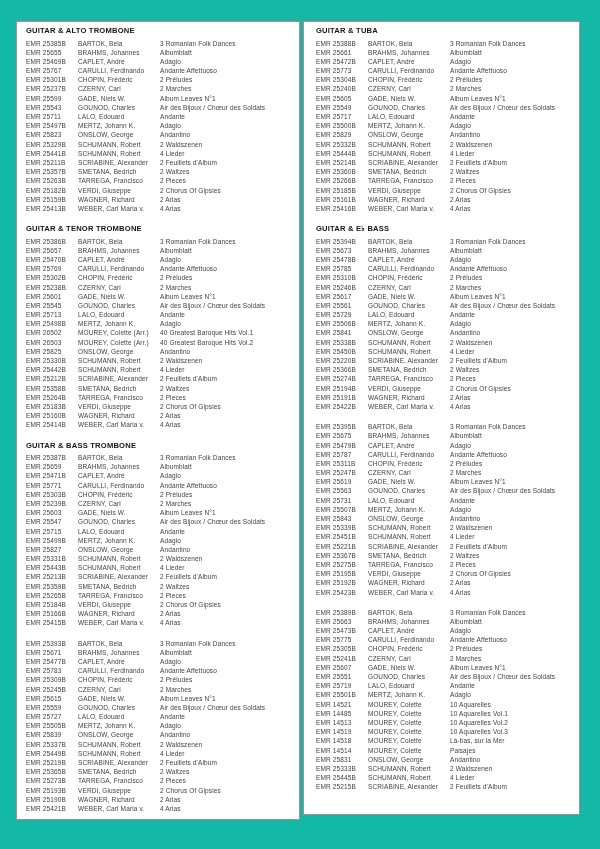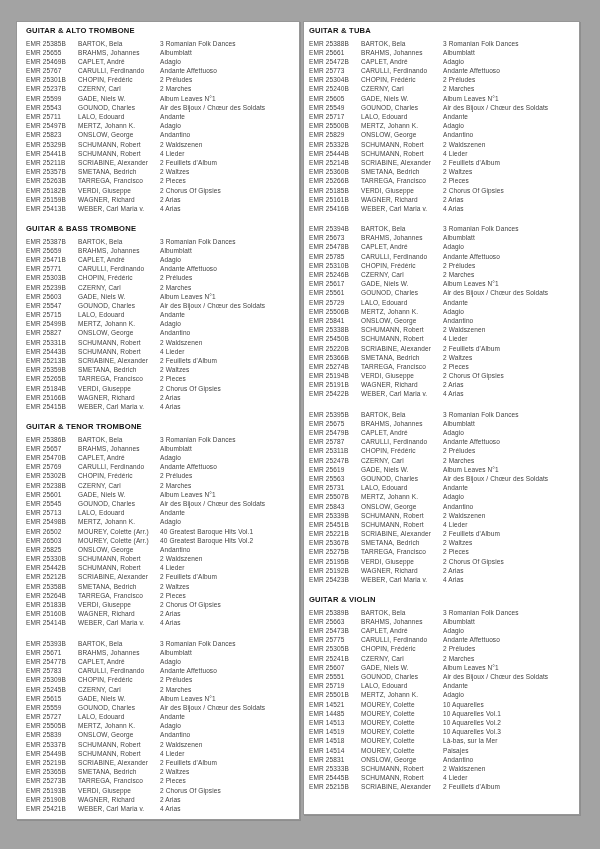--- a/index.html
+++ b/index.html
@@ -5,35 +5,35 @@
   html, body {
     margin: 0;
     padding: 0;
     background: #ffffff;
     font-family: "Liberation Sans", sans-serif;
   }
   .page {
     position: relative;
     width: 600px;
     height: 849px;
-    background: #a3a3a3;
+    background: #14b8a6;
     overflow: hidden;
   }
   .column {
     position: absolute;
     top: 21px;
     box-sizing: border-box;
     background: #ffffff;
     border: 1px solid #969696;
     box-shadow: 1px 1px 0 rgba(130,130,130,0.65);
     padding: 2px 4px 0 9px;
     overflow: hidden;
   }
   .column.left  { left: 16px;  width: 284px; height: 799px; }
-  .column.right { left: 303px; width: 277px; height: 794px; padding-left: 5px; }
+  .column.right { left: 303px; width: 277px; height: 794px; padding-left: 12px; }
 
   .section { margin-top: 11px; }
   .section:first-child { margin-top: 2px; }
 
   .sec-title {
     margin: 0 0 2.5px 0;
     height: 10px;
     line-height: 10px;
     font-size: 7.6px;
     font-weight: bold;
@@ -152,20 +152,128 @@
           <span class="c-composer">WAGNER, Richard</span>
           <span class="c-work">2 Arias</span>
         </div>
         <div class="row">
           <span class="c-ref">EMR 25413B</span>
           <span class="c-composer">WEBER, Carl Maria v.</span>
           <span class="c-work">4 Arias</span>
         </div>
       </section>
       <section class="section">
+        <h2 class="sec-title">GUITAR &amp; TENOR TROMBONE</h2>
+        <div class="row">
+          <span class="c-ref">EMR 25386B</span>
+          <span class="c-composer">BARTOK, Bela</span>
+          <span class="c-work">3 Romanian Folk Dances</span>
+        </div>
+        <div class="row">
+          <span class="c-ref">EMR 25657</span>
+          <span class="c-composer">BRAHMS, Johannes</span>
+          <span class="c-work">Albumblatt</span>
+        </div>
+        <div class="row">
+          <span class="c-ref">EMR 25470B</span>
+          <span class="c-composer">CAPLET, André</span>
+          <span class="c-work">Adagio</span>
+        </div>
+        <div class="row">
+          <span class="c-ref">EMR 25769</span>
+          <span class="c-composer">CARULLI, Ferdinando</span>
+          <span class="c-work">Andante Affettuoso</span>
+        </div>
+        <div class="row">
+          <span class="c-ref">EMR 25302B</span>
+          <span class="c-composer">CHOPIN, Frédéric</span>
+          <span class="c-work">2 Préludes</span>
+        </div>
+        <div class="row">
+          <span class="c-ref">EMR 25238B</span>
+          <span class="c-composer">CZERNY, Carl</span>
+          <span class="c-work">2 Marches</span>
+        </div>
+        <div class="row">
+          <span class="c-ref">EMR 25601</span>
+          <span class="c-composer">GADE, Niels W.</span>
+          <span class="c-work">Album Leaves N°1</span>
+        </div>
+        <div class="row">
+          <span class="c-ref">EMR 25545</span>
+          <span class="c-composer">GOUNOD, Charles</span>
+          <span class="c-work">Air des Bijoux / Chœur des Soldats</span>
+        </div>
+        <div class="row">
+          <span class="c-ref">EMR 25713</span>
+          <span class="c-composer">LALO, Edouard</span>
+          <span class="c-work">Andante</span>
+        </div>
+        <div class="row">
+          <span class="c-ref">EMR 25498B</span>
+          <span class="c-composer">MERTZ, Johann K.</span>
+          <span class="c-work">Adagio</span>
+        </div>
+        <div class="row">
+          <span class="c-ref">EMR 26502</span>
+          <span class="c-composer">MOUREY, Colette (Arr.)</span>
+          <span class="c-work">40 Greatest Baroque Hits Vol.1</span>
+        </div>
+        <div class="row">
+          <span class="c-ref">EMR 26503</span>
+          <span class="c-composer">MOUREY, Colette (Arr.)</span>
+          <span class="c-work">40 Greatest Baroque Hits Vol.2</span>
+        </div>
+        <div class="row">
+          <span class="c-ref">EMR 25825</span>
+          <span class="c-composer">ONSLOW, George</span>
+          <span class="c-work">Andantino</span>
+        </div>
+        <div class="row">
+          <span class="c-ref">EMR 25330B</span>
+          <span class="c-composer">SCHUMANN, Robert</span>
+          <span class="c-work">2 Waldszenen</span>
+        </div>
+        <div class="row">
+          <span class="c-ref">EMR 25442B</span>
+          <span class="c-composer">SCHUMANN, Robert</span>
+          <span class="c-work">4 Lieder</span>
+        </div>
+        <div class="row">
+          <span class="c-ref">EMR 25212B</span>
+          <span class="c-composer">SCRIABINE, Alexander</span>
+          <span class="c-work">2 Feuillets d'Album</span>
+        </div>
+        <div class="row">
+          <span class="c-ref">EMR 25358B</span>
+          <span class="c-composer">SMETANA, Bedrich</span>
+          <span class="c-work">2 Waltzes</span>
+        </div>
+        <div class="row">
+          <span class="c-ref">EMR 25264B</span>
+          <span class="c-composer">TARREGA, Francisco</span>
+          <span class="c-work">2 Pieces</span>
+        </div>
+        <div class="row">
+          <span class="c-ref">EMR 25183B</span>
+          <span class="c-composer">VERDI, Giuseppe</span>
+          <span class="c-work">2 Chorus Of Gipsies</span>
+        </div>
+        <div class="row">
+          <span class="c-ref">EMR 25160B</span>
+          <span class="c-composer">WAGNER, Richard</span>
+          <span class="c-work">2 Arias</span>
+        </div>
+        <div class="row">
+          <span class="c-ref">EMR 25414B</span>
+          <span class="c-composer">WEBER, Carl Maria v.</span>
+          <span class="c-work">4 Arias</span>
+        </div>
+      </section>
+      <section class="section">
         <h2 class="sec-title">GUITAR &amp; BASS TROMBONE</h2>
         <div class="row">
           <span class="c-ref">EMR 25387B</span>
           <span class="c-composer">BARTOK, Bela</span>
           <span class="c-work">3 Romanian Folk Dances</span>
         </div>
         <div class="row">
           <span class="c-ref">EMR 25659</span>
           <span class="c-composer">BRAHMS, Johannes</span>
           <span class="c-work">Albumblatt</span>
@@ -245,128 +353,20 @@
           <span class="c-composer">VERDI, Giuseppe</span>
           <span class="c-work">2 Chorus Of Gipsies</span>
         </div>
         <div class="row">
           <span class="c-ref">EMR 25166B</span>
           <span class="c-composer">WAGNER, Richard</span>
           <span class="c-work">2 Arias</span>
         </div>
         <div class="row">
           <span class="c-ref">EMR 25415B</span>
-          <span class="c-composer">WEBER, Carl Maria v.</span>
-          <span class="c-work">4 Arias</span>
-        </div>
-      </section>
-      <section class="section">
-        <h2 class="sec-title">GUITAR &amp; TENOR TROMBONE</h2>
-        <div class="row">
-          <span class="c-ref">EMR 25386B</span>
-          <span class="c-composer">BARTOK, Bela</span>
-          <span class="c-work">3 Romanian Folk Dances</span>
-        </div>
-        <div class="row">
-          <span class="c-ref">EMR 25657</span>
-          <span class="c-composer">BRAHMS, Johannes</span>
-          <span class="c-work">Albumblatt</span>
-        </div>
-        <div class="row">
-          <span class="c-ref">EMR 25470B</span>
-          <span class="c-composer">CAPLET, André</span>
-          <span class="c-work">Adagio</span>
-        </div>
-        <div class="row">
-          <span class="c-ref">EMR 25769</span>
-          <span class="c-composer">CARULLI, Ferdinando</span>
-          <span class="c-work">Andante Affettuoso</span>
-        </div>
-        <div class="row">
-          <span class="c-ref">EMR 25302B</span>
-          <span class="c-composer">CHOPIN, Frédéric</span>
-          <span class="c-work">2 Préludes</span>
-        </div>
-        <div class="row">
-          <span class="c-ref">EMR 25238B</span>
-          <span class="c-composer">CZERNY, Carl</span>
-          <span class="c-work">2 Marches</span>
-        </div>
-        <div class="row">
-          <span class="c-ref">EMR 25601</span>
-          <span class="c-composer">GADE, Niels W.</span>
-          <span class="c-work">Album Leaves N°1</span>
-        </div>
-        <div class="row">
-          <span class="c-ref">EMR 25545</span>
-          <span class="c-composer">GOUNOD, Charles</span>
-          <span class="c-work">Air des Bijoux / Chœur des Soldats</span>
-        </div>
-        <div class="row">
-          <span class="c-ref">EMR 25713</span>
-          <span class="c-composer">LALO, Edouard</span>
-          <span class="c-work">Andante</span>
-        </div>
-        <div class="row">
-          <span class="c-ref">EMR 25498B</span>
-          <span class="c-composer">MERTZ, Johann K.</span>
-          <span class="c-work">Adagio</span>
-        </div>
-        <div class="row">
-          <span class="c-ref">EMR 26502</span>
-          <span class="c-composer">MOUREY, Colette (Arr.)</span>
-          <span class="c-work">40 Greatest Baroque Hits Vol.1</span>
-        </div>
-        <div class="row">
-          <span class="c-ref">EMR 26503</span>
-          <span class="c-composer">MOUREY, Colette (Arr.)</span>
-          <span class="c-work">40 Greatest Baroque Hits Vol.2</span>
-        </div>
-        <div class="row">
-          <span class="c-ref">EMR 25825</span>
-          <span class="c-composer">ONSLOW, George</span>
-          <span class="c-work">Andantino</span>
-        </div>
-        <div class="row">
-          <span class="c-ref">EMR 25330B</span>
-          <span class="c-composer">SCHUMANN, Robert</span>
-          <span class="c-work">2 Waldszenen</span>
-        </div>
-        <div class="row">
-          <span class="c-ref">EMR 25442B</span>
-          <span class="c-composer">SCHUMANN, Robert</span>
-          <span class="c-work">4 Lieder</span>
-        </div>
-        <div class="row">
-          <span class="c-ref">EMR 25212B</span>
-          <span class="c-composer">SCRIABINE, Alexander</span>
-          <span class="c-work">2 Feuillets d'Album</span>
-        </div>
-        <div class="row">
-          <span class="c-ref">EMR 25358B</span>
-          <span class="c-composer">SMETANA, Bedrich</span>
-          <span class="c-work">2 Waltzes</span>
-        </div>
-        <div class="row">
-          <span class="c-ref">EMR 25264B</span>
-          <span class="c-composer">TARREGA, Francisco</span>
-          <span class="c-work">2 Pieces</span>
-        </div>
-        <div class="row">
-          <span class="c-ref">EMR 25183B</span>
-          <span class="c-composer">VERDI, Giuseppe</span>
-          <span class="c-work">2 Chorus Of Gipsies</span>
-        </div>
-        <div class="row">
-          <span class="c-ref">EMR 25160B</span>
-          <span class="c-composer">WAGNER, Richard</span>
-          <span class="c-work">2 Arias</span>
-        </div>
-        <div class="row">
-          <span class="c-ref">EMR 25414B</span>
           <span class="c-composer">WEBER, Carl Maria v.</span>
           <span class="c-work">4 Arias</span>
         </div>
       </section>
       <section class="section">
         <div class="row">
           <span class="c-ref">EMR 25393B</span>
           <span class="c-composer">BARTOK, Bela</span>
           <span class="c-work">3 Romanian Folk Dances</span>
         </div>
@@ -555,20 +555,21 @@
           <span class="c-composer">WAGNER, Richard</span>
           <span class="c-work">2 Arias</span>
         </div>
         <div class="row">
           <span class="c-ref">EMR 25416B</span>
           <span class="c-composer">WEBER, Carl Maria v.</span>
           <span class="c-work">4 Arias</span>
         </div>
       </section>
       <section class="section">
+        <h2 class="sec-title">GUITAR &amp; E♭ BASS</h2>
         <div class="row">
           <span class="c-ref">EMR 25394B</span>
           <span class="c-composer">BARTOK, Bela</span>
           <span class="c-work">3 Romanian Folk Dances</span>
         </div>
         <div class="row">
           <span class="c-ref">EMR 25673</span>
           <span class="c-composer">BRAHMS, Johannes</span>
           <span class="c-work">Albumblatt</span>
         </div>
@@ -749,21 +750,20 @@
           <span class="c-composer">WAGNER, Richard</span>
           <span class="c-work">2 Arias</span>
         </div>
         <div class="row">
           <span class="c-ref">EMR 25423B</span>
           <span class="c-composer">WEBER, Carl Maria v.</span>
           <span class="c-work">4 Arias</span>
         </div>
       </section>
       <section class="section">
-        <h2 class="sec-title">GUITAR &amp; VIOLIN</h2>
         <div class="row">
           <span class="c-ref">EMR 25389B</span>
           <span class="c-composer">BARTOK, Bela</span>
           <span class="c-work">3 Romanian Folk Dances</span>
         </div>
         <div class="row">
           <span class="c-ref">EMR 25663</span>
           <span class="c-composer">BRAHMS, Johannes</span>
           <span class="c-work">Albumblatt</span>
         </div>

